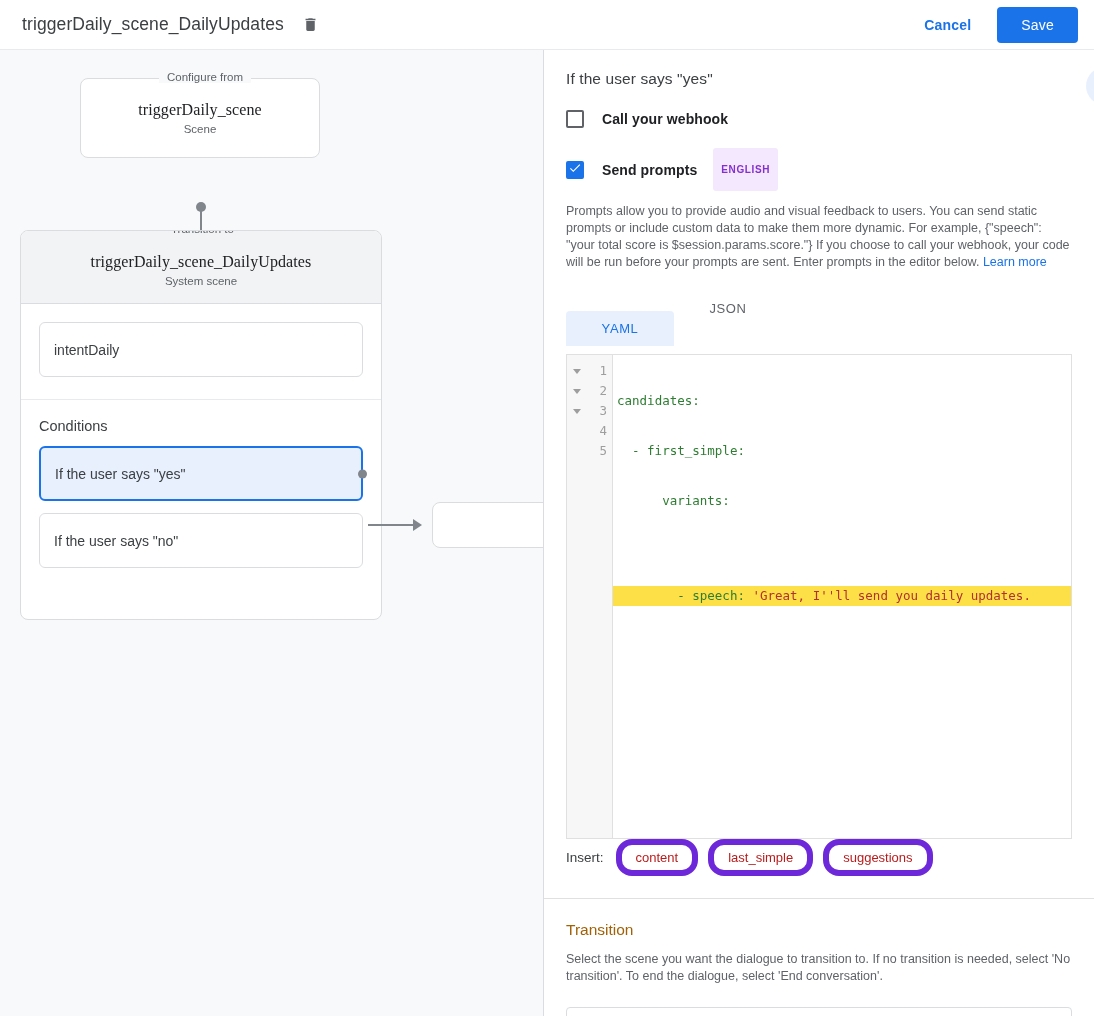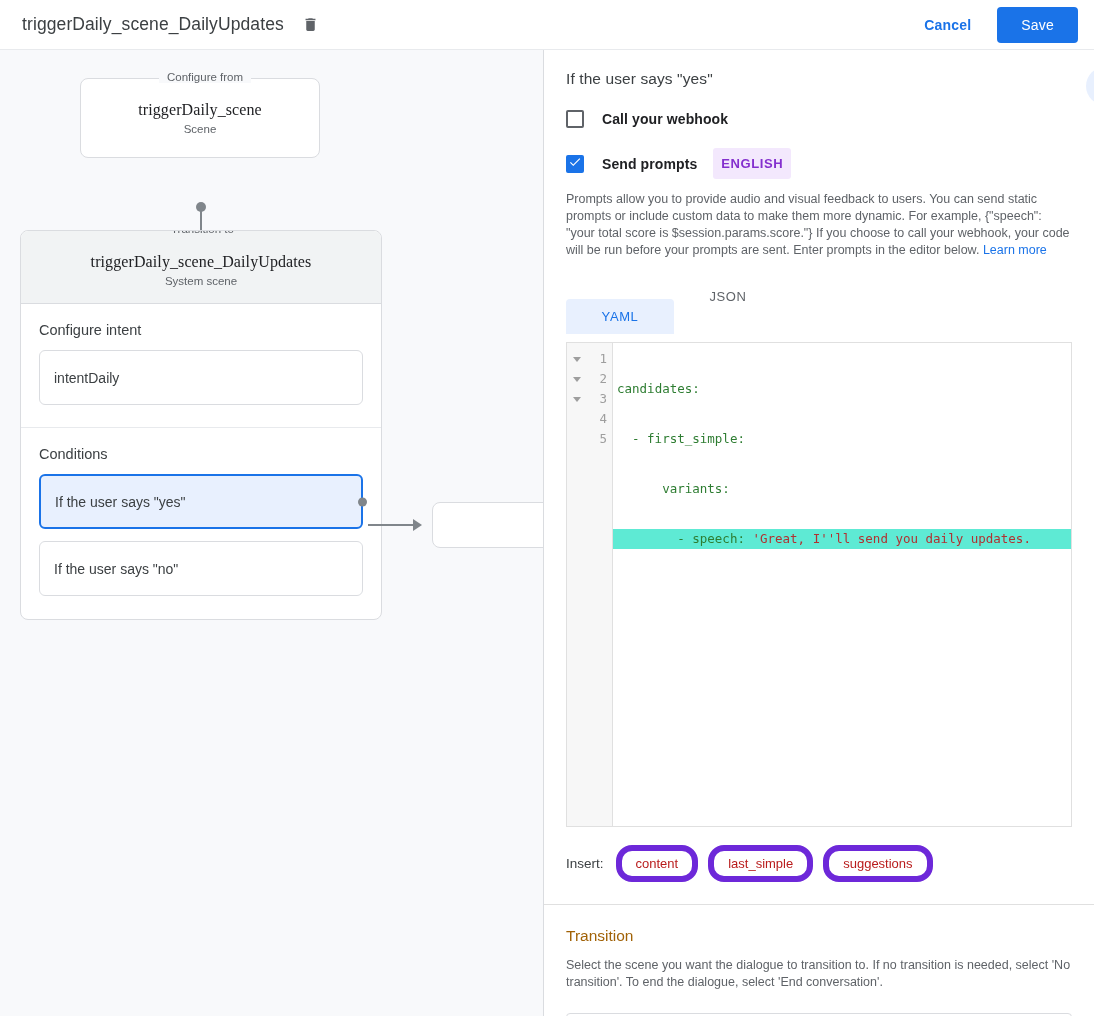--- a/index.html
+++ b/index.html
@@ -207,22 +207,22 @@
     background: #1a73e8; border-color: #1a73e8;
     display: flex; align-items: center; justify-content: center;
   }
   .cb-label {
     margin-left: 18px; font-size: 14px; font-weight: bold;
     color: #202124; letter-spacing: .1px;
   }
   .lang-badge {
     margin-left: 16px;
     background: #f3e8fd; color: #8430ce;
-    font-size: 13px; font-weight: bold; letter-spacing: .6px;
-    padding: 8px 8px; border-radius: 3px;
+    font-size: 10px; font-weight: bold; letter-spacing: .6px;
+    padding: 16px 8px; border-radius: 3px;
   }
   .helper-text {
     font-size: 12.5px; color: #5f6368; line-height: 17px;
     margin: -8px 0 20px 0;
   }
   .link { color: #1a73e8; text-decoration: none; cursor: pointer; }
 
   
   .tabs { display: flex; margin-bottom: 8px; }
   .tab {
@@ -265,27 +265,27 @@
     flex: 0 0 auto;
   }
   .num-gutter div { height: 20px; line-height: 20px; }
   .code-area {
     flex: 1 1 auto; padding-top: 6px;
     font-family: "DejaVu Sans Mono", monospace;
     font-size: 12.5px; overflow: hidden;
     white-space: pre;
   }
   .code-line { height: 20px; line-height: 20px; padding-left: 4px; }
-  .code-line.active { background: #5eead4; }
+  .code-line.active { background: #fde047; margin-top: 45px; }
   .tok-key { color: #2e7d32; }
   .tok-str { color: #b03232; }
 
   .insert-row {
     display: flex; align-items: center; gap: 10px;
-    margin-top: 18px; margin-bottom: 22px;
+    margin-bottom: 22px;
   }
   .insert-label { font-size: 13.5px; color: #3c4043; margin-right: 2px; }
   .chip {
     border: 6px solid #6d28d9; border-radius: 16px;
     padding: 5px 14px; font-size: 13px; color: #b91c1c;
     background: #fff; cursor: pointer; white-space: nowrap;
   }
 
   .hr { height: 1px; background: #e0e0e0; margin: 0 -22px; }
 
@@ -341,21 +341,20 @@
 
   <div class="fieldset-card" id="transition-to">
     <div class="fieldset-legend">Transition to</div>
 
     <div class="tt-header">
       <div class="card-title">triggerDaily_scene_DailyUpdates</div>
       <div class="card-sub">System scene</div>
     </div>
 
     <div class="tt-section">
-      <div class="section-label">Configure intent</div>
       <div class="field-box">intentDaily</div>
     </div>
 
     <div class="tt-section">
       <div class="section-label">Conditions</div>
       <div class="field-box cond-box selected">
         <span>If the user says "yes"</span>
         <span class="cond-dot"></span>
       </div>
       <div class="field-box cond-box">

